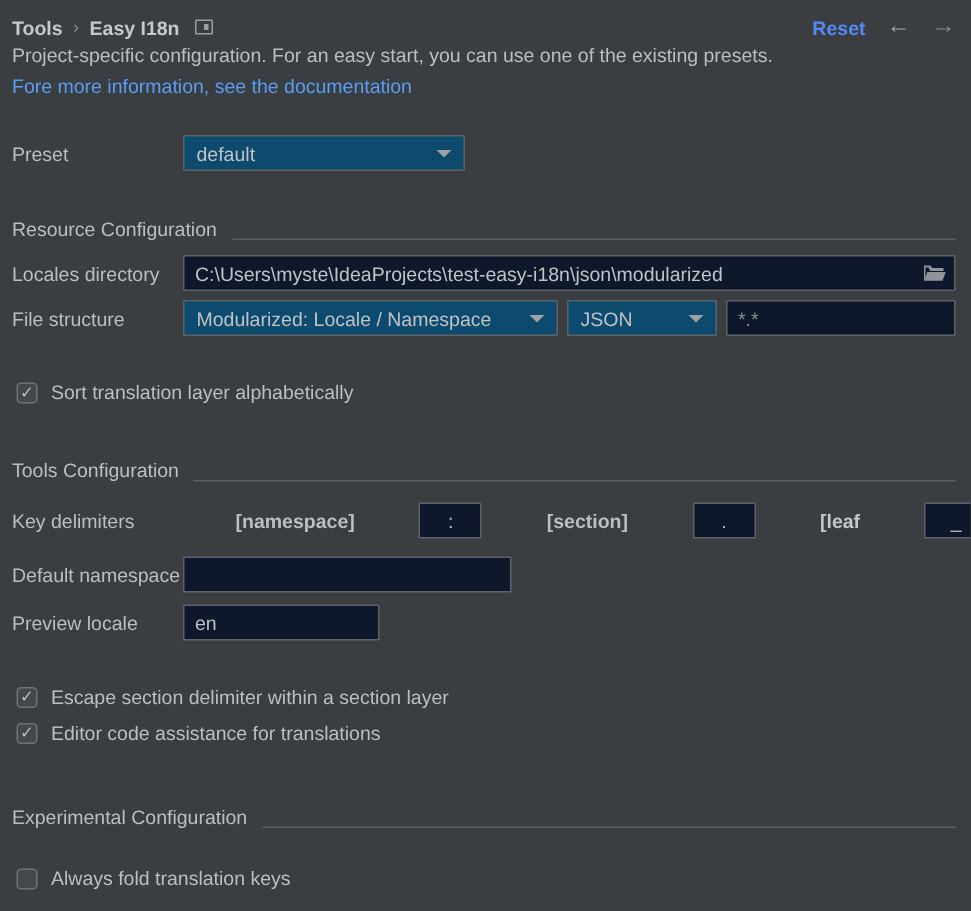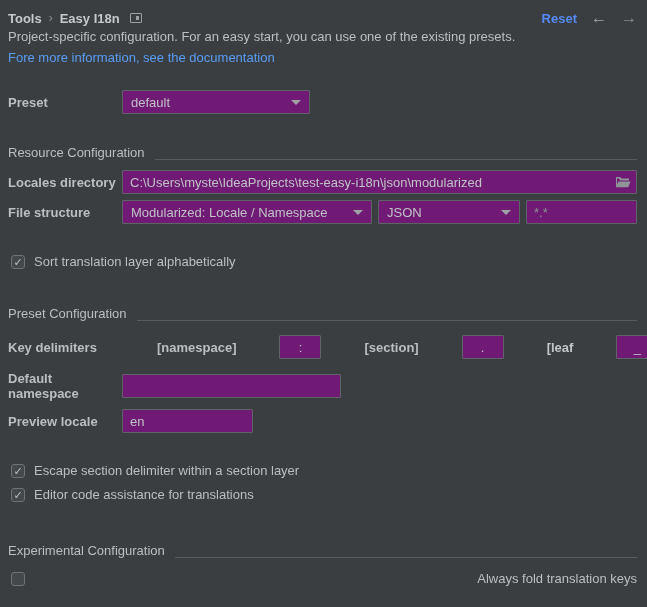--- a/index.html
+++ b/index.html
@@ -27,31 +27,31 @@
   .topbar-right { margin-left: auto; display: flex; align-items: center; gap: 14px; }
   .reset-link { color: #548af7; font-weight: bold; cursor: pointer; }
   .nav-arrow { font-size: 16px; line-height: 16px; cursor: pointer; }
   .nav-back { color: #a1a6a9; }
   .nav-fwd  { color: #878d90; }
   
   .descr { margin-top: 1px; color: #bbbfc2; }
   .doc-link { margin-top: 6px; color: #589df6; cursor: pointer; width: fit-content; }
   
   .row { display: flex; align-items: center; }
-  .row .lbl { width: 114px; flex-shrink: 0; color: #bbbfc2; font-weight: bold; }
+  .row .lbl { width: 114px; flex-shrink: 0; color: #bbbfc2; }
   .field, .combo {
     height: 24px; border: 1px solid #5e6366; border-radius: 1px;
     display: flex; align-items: center;
   }
-  .field { background: #701a75; }
+  .field { background: #0f172a; }
   .field input {
     background: transparent; border: none; outline: none; color: #bfc3c6;
     font-family: inherit; font-size: 13px; width: 100%; padding: 0 7px; height: 100%;
   }
-  .combo { background: #701a75; justify-content: space-between; padding: 11px 8px; cursor: pointer; }
+  .combo { background: #0c4a6e; justify-content: space-between; padding: 11px 8px; cursor: pointer; }
   .combo .combo-val { color: #bfc3c6; }
   .tri-down {
     width: 0; height: 0; border-left: 5px solid transparent; border-right: 5px solid transparent;
     border-top: 5px solid #9da2a5; margin-left: 8px; flex-shrink: 0;
   }
   
   .section-hdr { display: flex; align-items: flex-end; }
   .section-hdr .line { flex: 1; height: 1px; background: #595d5f; margin-left: 10px; }
   
   .cb-row { display: flex; align-items: center; margin-left: 3px; cursor: pointer; }
@@ -59,21 +59,21 @@
     width: 14px; height: 14px; border: 1px solid #6d7376; border-radius: 3px;
     background: #43494b; color: #b9bfc2; font-size: 11px; line-height: 12px;
     display: flex; align-items: center; justify-content: center; flex-shrink: 0;
   }
   .cb-row .cb-lbl { margin-left: 9px; }
   
   .preset-combo { width: 188px; }
   .locales-field { flex: 1; padding-right: 5px; }
   .folder-icon { flex-shrink: 0; cursor: pointer; display: flex; align-items: center; }
   .structure-combo { width: 250px; }
-  .parser-combo { width: 142px; margin-left: 6px; }
+  .parser-combo { width: 100px; margin-left: 6px; }
   .pattern-field { flex: 1; margin-left: 6px; }
   .pattern-field input { color: #8a8f92; }
   .delim-input { width: 42px; margin: 0 8px; flex-shrink: 0; }
   .delim-input input { text-align: center; padding: 0 2px; }
   .bracket { color: #bbbfc2; font-weight: bold; }
   .bracket.bold { font-weight: bold; color: #c3c7ca; }
   .ns-field { width: 219px; }
   .locale-field { width: 131px; }
 </style>
 </head>
@@ -134,21 +134,21 @@
     <input value="*.*" style="">
   </div>
 </div>
 
 <div class="cb-row" style="margin-top:30px;">
   <span class="checkbox checked">✓</span>
   <span class="cb-lbl">Sort translation layer alphabetically</span>
 </div>
 
 <div class="section-hdr" style="margin-top:37px;">
-  <span>Preset Configuration</span>
+  <span>Tools Configuration</span>
   <span class="line"></span>
 </div>
 
 <div class="row" style="margin-top:14px;gap:35px;">
   <span class="lbl">Key delimiters</span>
   <span class="bracket">[namespace]</span>
   <div class="field delim-input">
     <input value=":" style="">
   </div>
   <span class="bracket">[section]</span>
@@ -188,16 +188,16 @@
 <div class="cb-row" style="margin-top:9px;">
   <span class="checkbox checked">✓</span>
   <span class="cb-lbl">Editor code assistance for translations</span>
 </div>
 
 <div class="section-hdr" style="margin-top:41px;">
   <span>Experimental Configuration</span>
   <span class="line"></span>
 </div>
 
-<div class="cb-row" style="margin-top:13px;justify-content:space-between;">
+<div class="cb-row" style="margin-top:26px;">
   <span class="checkbox"></span>
   <span class="cb-lbl">Always fold translation keys</span>
 </div>
 
 </body></html>

